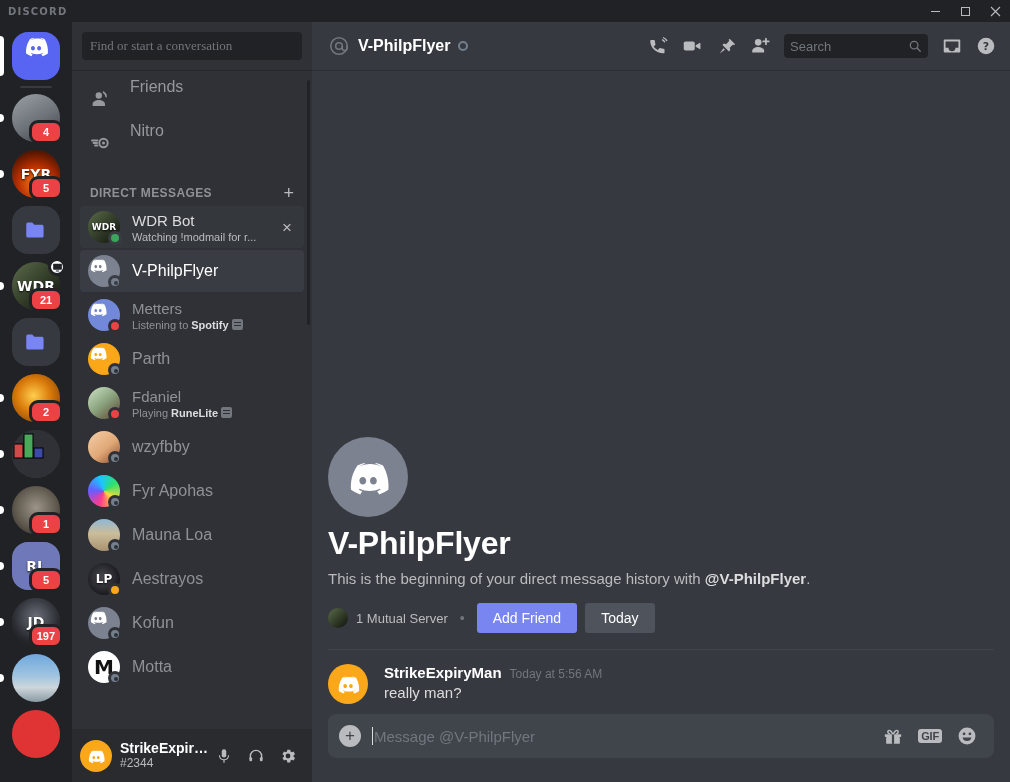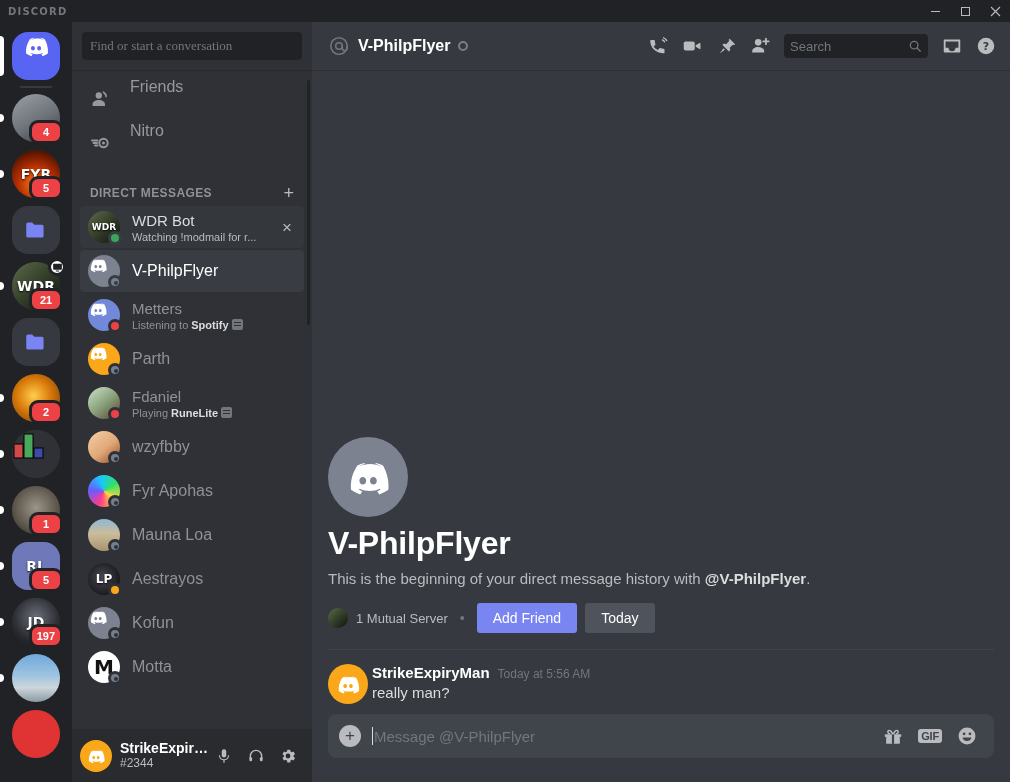--- a/index.html
+++ b/index.html
@@ -326,21 +326,21 @@
   .hr { height: 1px; background: #40444b; margin: 0 16px; }
 
   .msg {
     display: flex; padding: 14px 16px 2px 16px;
   }
   .msg .mav2 {
     width: 40px; height: 40px; border-radius: 50%;
     background: #faa81a; flex: 0 0 40px;
     display: flex; align-items: center; justify-content: center;
   }
-  .msg .mbody { margin-left: 4px; flex: 1; min-width: 0; }
+  .msg .mbody { margin-left: 16px; flex: 1; min-width: 0; }
   .msg .mhead { display: flex; align-items: baseline; }
   .msg .mauthor { font-size: 15px; font-weight: 600; color: #fff; }
   .msg .mtime { font-size: 12px; color: #72767d; margin-left: 8px; }
   .msg .mtext { font-size: 15px; color: #dcddde; line-height: 1.375; margin-top: 2px; }
 
   
   .composer { flex: 0 0 auto; padding: 0 16px 24px 16px; }
   .composer-box {
     background: #40444b; border-radius: 8px;
     min-height: 44px;

